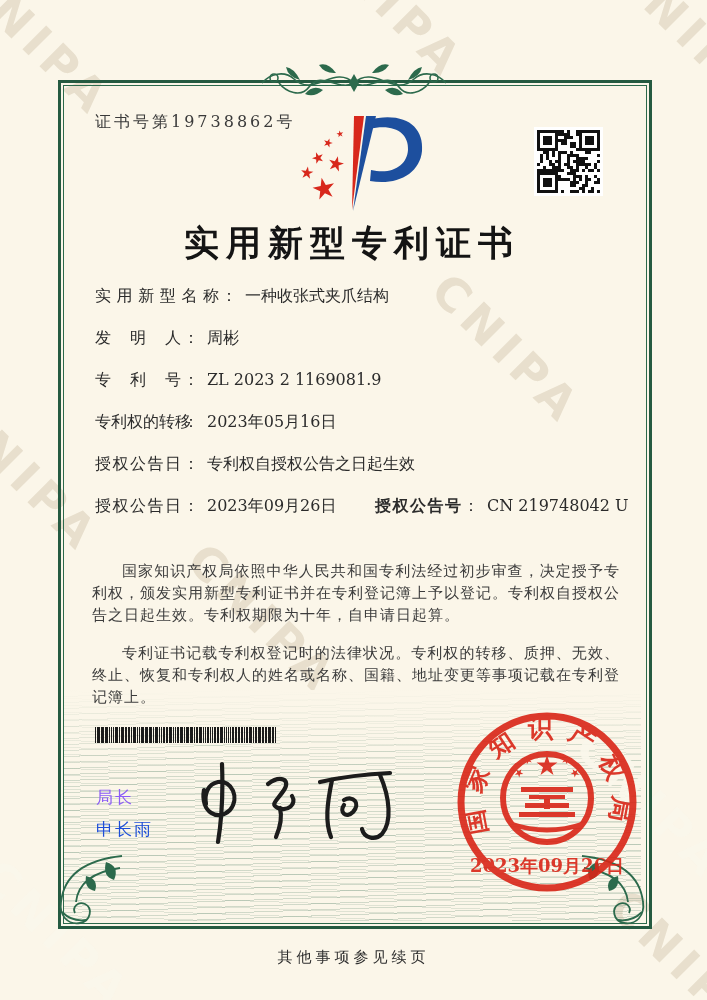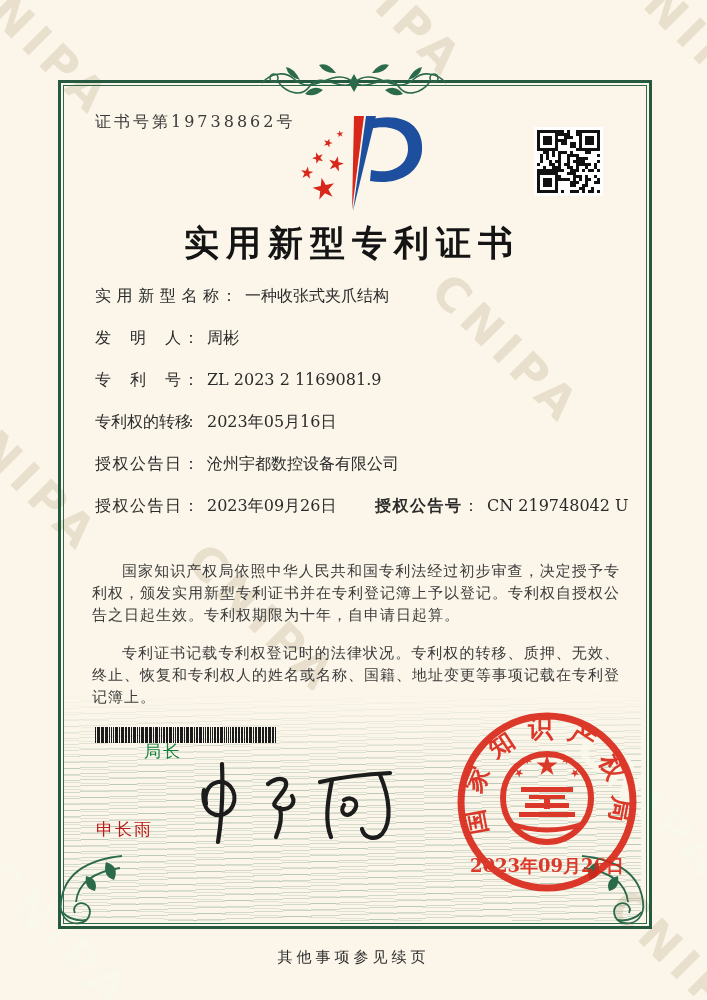--- a/index.html
+++ b/index.html
@@ -32,22 +32,22 @@
   .colon{margin:0 8px 0 2px;}
   .g2{position:absolute;left:280px;top:0;}
   .g2 .lbl{width:86px;font-weight:bold;}
   .bodypar{position:absolute;left:92px;width:528px;font-size:15px;line-height:22px;
            text-indent:2em;letter-spacing:1px;color:#3c3c3c;text-align:justify;}
   .barcode{position:absolute;left:95px;top:727px;width:190px;height:16px;display:flex;}
   .bar{background:#1b1b1b;margin-right:1px;flex:none;height:100%;}
   .qr{position:absolute;left:534px;top:127px;display:grid;grid-template-columns:repeat(21,3px);
       grid-auto-rows:3px;background:#ffffff;padding:3px;}
   .qon{background:#111111;}
-  .signer-title{position:absolute;left:96px;top:740px;font-size:17px;letter-spacing:2px;color:#15803d;margin-left:48px;}
-  .signer-name{position:absolute;left:96px;top:818px;font-size:17px;letter-spacing:2px;color:#b91c1c;}
+  .signer-title{position:absolute;left:96px;top:786px;font-size:17px;letter-spacing:2px;color:#8b5cf6;}
+  .signer-name{position:absolute;left:96px;top:818px;font-size:17px;letter-spacing:2px;color:#1d4ed8;}
   .pageno{position:absolute;left:58px;top:912px;width:588px;text-align:center;font-size:13.5px;
           letter-spacing:1px;color:#333;}
   .footnote{position:absolute;left:0;top:948px;width:707px;text-align:center;font-size:15px;
           letter-spacing:4px;color:#2e2e2e;}
   svg{display:block;}
 </style>
 </head>
 <body>
 
 <div class="page">
@@ -571,21 +571,21 @@
     <div class="row">
       <span class="lbl">发明人</span><span class="colon">：</span><span class="val">周彬</span>
     </div>
     <div class="row">
       <span class="lbl">专利号</span><span class="colon">：</span><span class="val">ZL 2023 2 1169081.9</span>
     </div>
     <div class="row">
       <span class="lbl">专利权的转移</span><span class="colon">：</span><span class="val">2023年05月16日</span>
     </div>
     <div class="row">
-      <span class="lbl">授权公告日</span><span class="colon">：</span><span class="val">沧州宇都数控设备有限公司</span>
+      <span class="lbl">授权公告日</span><span class="colon">：</span><span class="val">专利权自授权公告之日起生效</span>
     </div>
     <div class="row">
       <span class="lbl">授权公告日</span><span class="colon">：</span><span class="val">2023年09月26日</span>
       <span class="g2">
         <span class="lbl">授权公告号</span><span class="colon">：</span><span class="val">CN 219748042 U</span>
       </span>
     </div>
   </div>
 
   <div class="bodypar" style="top:560px">国家知识产权局依照中华人民共和国专利法经过初步审查，决定授予专利权，颁发实用新型专利证书并在专利登记簿上予以登记。专利权自授权公告之日起生效。专利权期限为十年，自申请日起算。</div>

